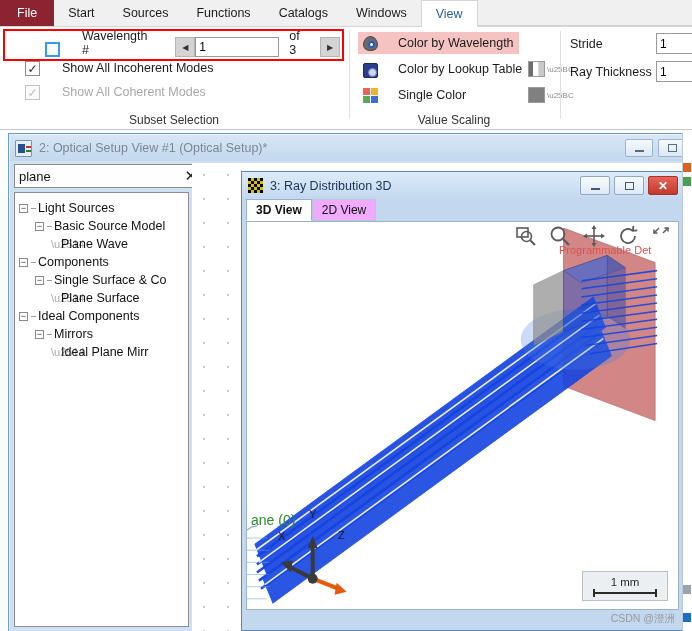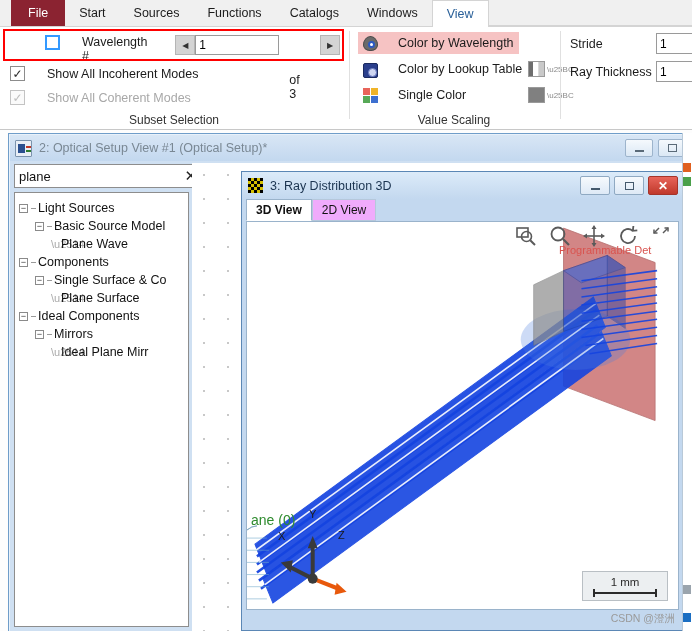--- a/index.html
+++ b/index.html
@@ -19,21 +19,21 @@
     border-bottom: 1px solid #d4d4d4;
     display: flex; align-items: stretch;
   }
   .tab {
     display: flex; align-items: center; justify-content: center;
     padding: 0 14px; font-size: 12.5px; color: #1b1b1b;
     background: #f0f0f0; cursor: default; white-space: nowrap;
   }
   .tab.file {
     background: #8b2331; color: #ffffff; font-weight: normal;
-    padding: 0 17px; min-width: 54px; margin-left: 11px;
+    padding: 0 17px; min-width: 54px;
   }
   .tab.active {
     background: #ffffff; color: #2a6099;
     border-left: 1px solid #d4d4d4; border-right: 1px solid #d4d4d4;
     border-top: 1px solid #d4d4d4;
     margin-bottom: -1px; position: relative; z-index: 3;
   }
   .tab-filler { flex:1; background:#f0f0f0; border-bottom:1px solid #d4d4d4;}
 
   
@@ -56,37 +56,37 @@
     display:inline-flex; align-items:center; justify-content:center;
     font-size:12px; line-height:1; color:#333;
   }
   .cb.focus { border:2px solid #3399ff; }
   .cb.checked::after { content:"✓"; font-size:12px; color:#2b2b2b; }
   .cb.dim { border-color:#c3c3c3; background:#fafafa; }
   .cb.dim.checked::after { color:#bdbdbd; }
 
   .row-wl {
     position:absolute; left:10px; top:8px; width:330px; height:22px;
-    display:flex; align-items:flex-start;padding-left:35px;
+    display:flex; align-items:flex-end;padding-left:35px;
   }
   .lbl-wl { margin-left:22px; font-size:12.5px; color:#1b1b1b; }
   .spin-btn {
     width:20px; height:20px; background:#d4d4d4; border:1px solid #b5b5b5;
     display:flex; align-items:center; justify-content:center;
     font-size:8px; color:#333; cursor:default;
   }
   .wl-input {
     width:84px; height:20px; border:1px solid #9a9a9a; background:#fff;
     font-size:12px; padding:0 3px; font-family:"Liberation Sans", sans-serif;
     color:#000;
   }
   .of-txt { font-size:12.5px; color:#1b1b1b;margin-top:38px; }
 
   .row-mode {
-    position:absolute; left:10px; height:20px; display:flex; align-items:flex-end;
+    position:absolute; left:25px; height:20px; display:flex; align-items:flex-start;
   }
   .row-mode .mtxt { font-size:12.5px; color:#1b1b1b; }
   .row-mode .mtxt.dim { color:#a8a8a8; }
 
   .grp-caption {
     position:absolute; bottom:3px; width:100%; text-align:center;
     font-size:12px; color:#333;
   }
 
   

